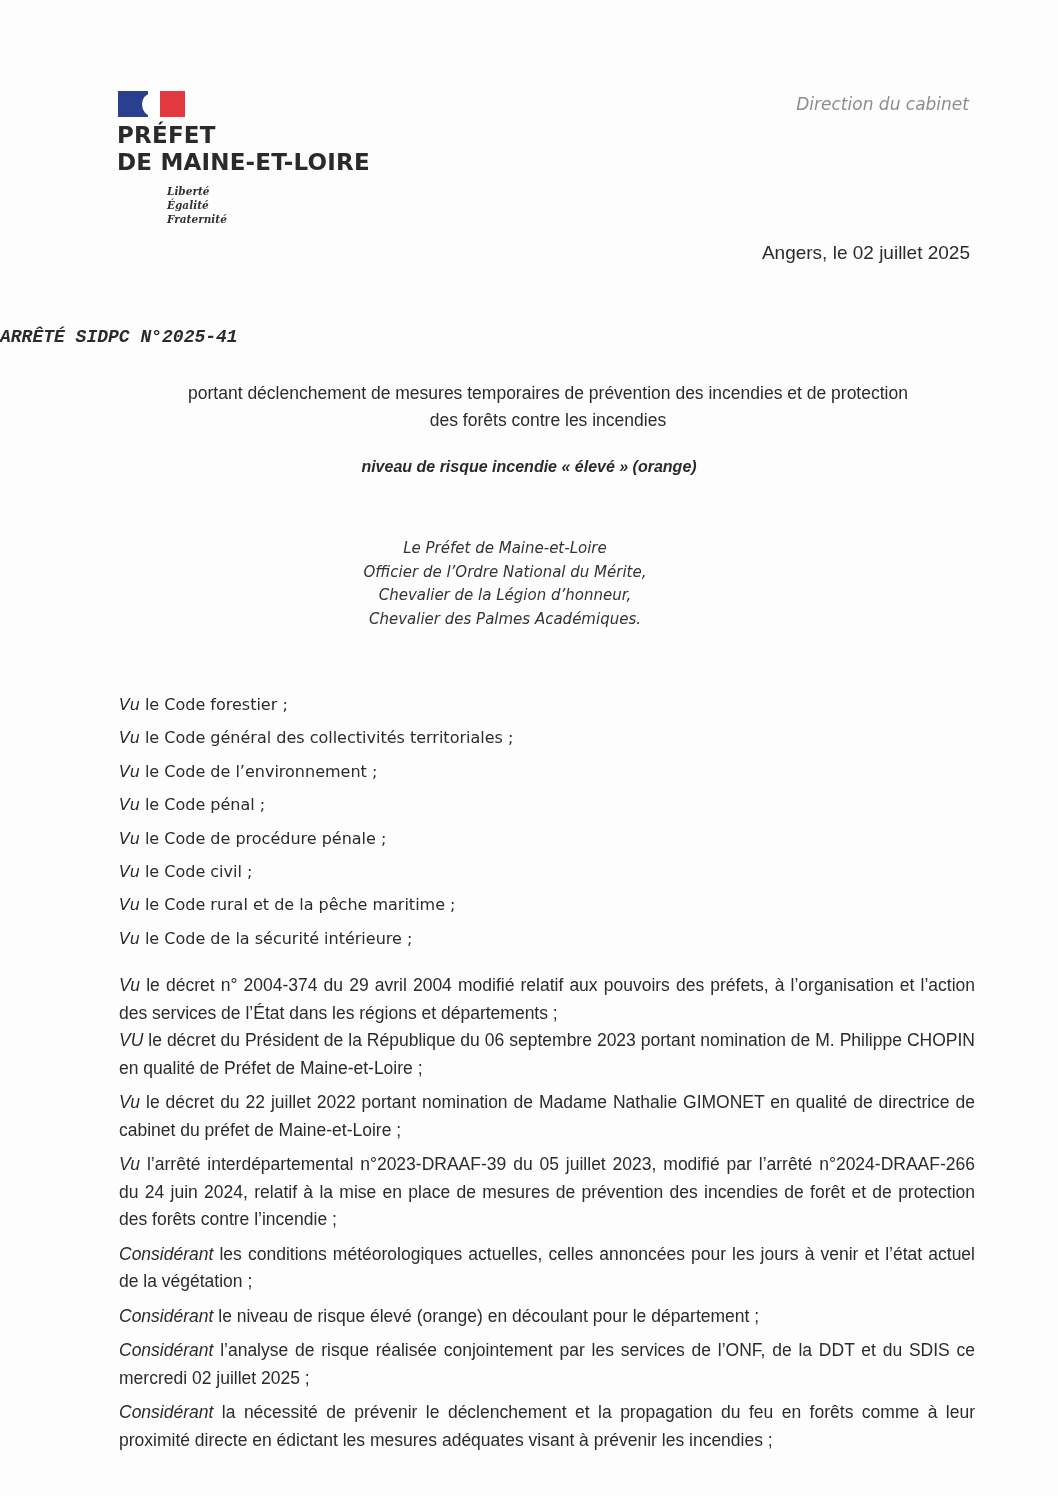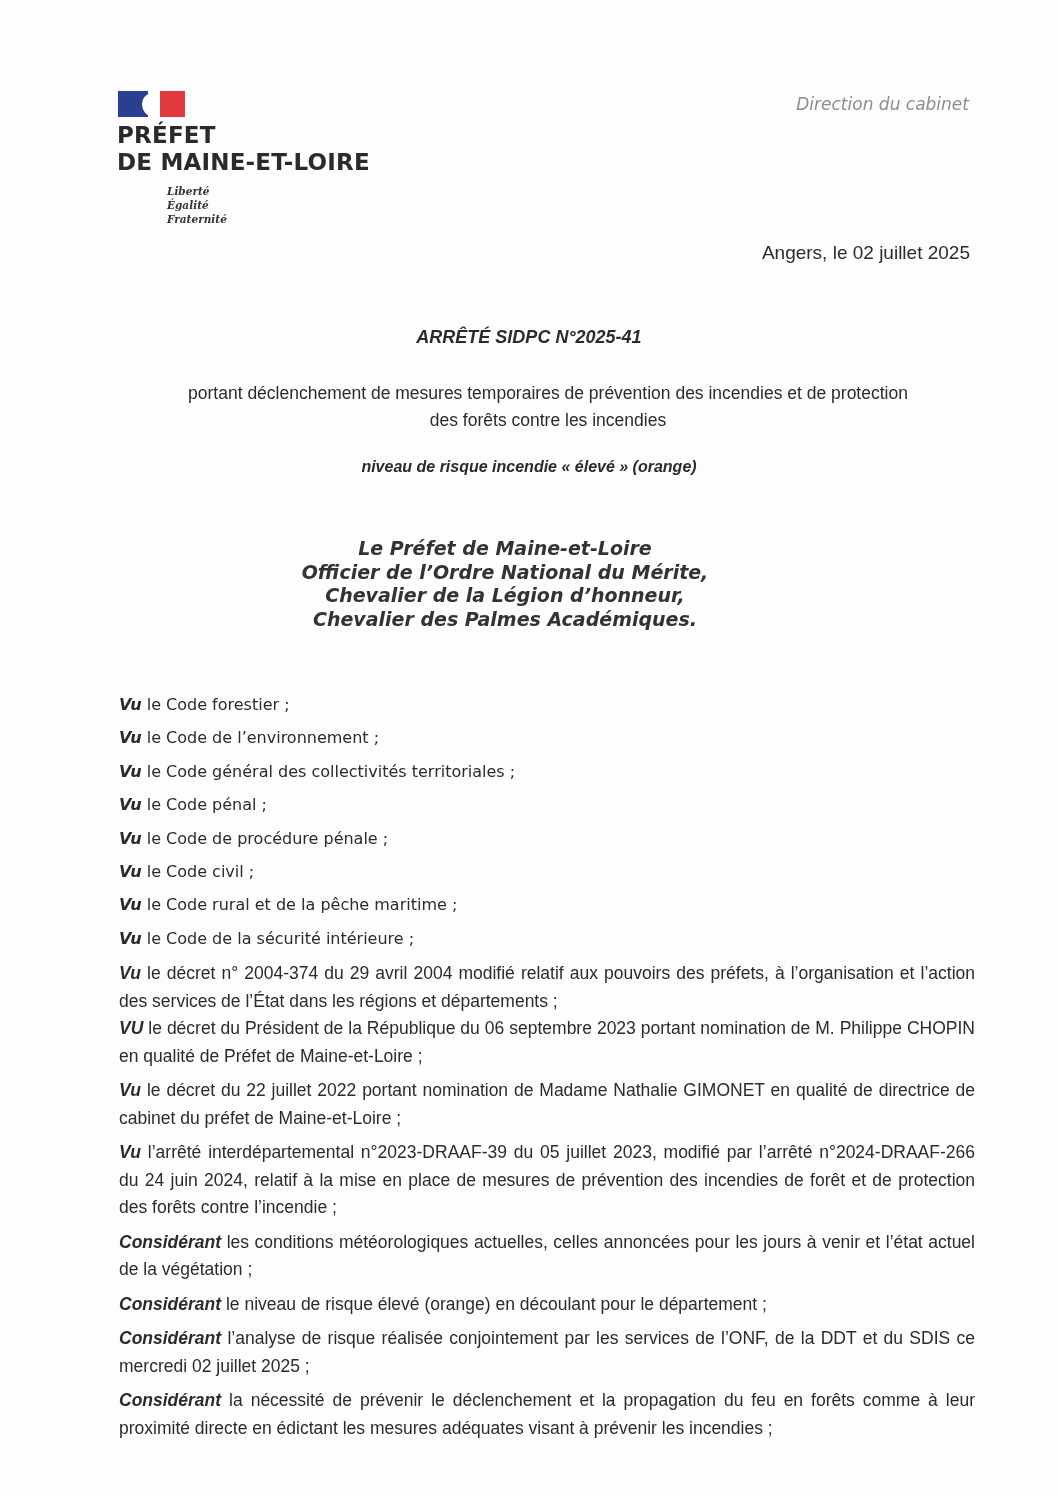--- a/index.html
+++ b/index.html
@@ -12,31 +12,31 @@
     .marianne .white { position: absolute; left: 30px; top: 0; width: 12px; height: 26px; background: #ffffff; }
     .marianne .red { position: absolute; left: 42px; top: 0; width: 25px; height: 26px; background: #e2393f; }
     .marianne .head { position: absolute; left: 24px; top: 3px; width: 18px; height: 22px; background: #ffffff; border-radius: 50% 40% 40% 60%; }
 
     .org-name { position: absolute; left: 117px; top: 122px; font-family: "DejaVu Sans", sans-serif; font-weight: bold; font-size: 23px; line-height: 27px; color: #2a2a2a; letter-spacing: 0.2px; }
     .motto { position: absolute; left: 119px; top: 184px; font-family: "DejaVu Serif", serif; font-style: italic; font-weight: bold; font-size: 10.5px; line-height: 14px; color: #333; margin-left: 48px; }
 
     .direction { position: absolute; right: 89px; top: 94px; font-family: "DejaVu Sans", sans-serif; font-style: italic; font-size: 17px; color: #8d8d8d; }
     .date-line { position: absolute; right: 88px; top: 242px; font-family: "Liberation Sans", sans-serif; font-size: 19px; color: #2b2b2b; }
 
-    .title { position: absolute; left: 0; width: 1058px; top: 327px; text-align: center; font-family: Liberation Sans, sans-serif; font-style: italic; font-weight: bold; font-size: 18px; color: #2b2b2b; }
+    .title { position: absolute; left: 0; width: 1058px; top: 327px; font-family: Liberation Mono, monospace; font-style: italic; font-weight: bold; font-size: 18px; color: #2b2b2b; }
     .subtitle { position: absolute; left: 100px; width: 896px; top: 380px; text-align: center; font-family: "Liberation Sans", sans-serif; font-size: 17.5px; line-height: 27px; color: #2b2b2b; }
     .risk { position: absolute; left: 0; width: 1058px; top: 458px; text-align: center; font-family: "Liberation Sans", sans-serif; font-style: italic; font-weight: bold; font-size: 16px; color: #2b2b2b; }
 
-    .prefect-block { position: absolute; left: 0; width: 1010px; top: 537px; text-align: center; font-family: "DejaVu Sans", sans-serif; font-style: italic; font-weight: bold; font-size: 19px; line-height: 23.5px; color: #333; }
+    .prefect-block { position: absolute; left: 0; width: 1010px; top: 537px; text-align: center; font-family: "DejaVu Sans", sans-serif; font-style: italic; font-weight: normal; font-size: 15px; line-height: 23.5px; color: #333; }
 
     .body { position: absolute; left: 119px; width: 856px; top: 693px; font-size: 16px; color: #2b2b2b; }
     .vu-line { font-family: "DejaVu Sans", sans-serif; font-size: 16px; height: 33.4px; line-height: 24px; white-space: nowrap; }
     .para { font-family: "Liberation Sans", sans-serif; font-size: 17.5px; line-height: 27.5px; text-align: justify; text-align-last: left; }
-    .kw { font-weight: bold; font-style: italic; }
-    .gap-s { margin-bottom: 0px; }
+    .kw { font-weight: normal; font-style: italic; }
+    .gap-s { margin-bottom: 0px; margin-top: 12px; }
     .gap-m { margin-bottom: 7px; }
   </style>
 </head>
 <body>
 
 <div class="page">
 
   <div class="marianne">
     <div class="blue"></div>
     <div class="white"></div>
@@ -67,22 +67,22 @@
 
   <div class="prefect-block">
     <div>Le Préfet de Maine-et-Loire</div>
     <div>Officier de l’Ordre National du Mérite,</div>
     <div>Chevalier de la Légion d’honneur,</div>
     <div>Chevalier des Palmes Académiques.</div>
   </div>
 
   <div class="body">
     <div class="vu-line"><span class="kw">Vu</span><span> le Code forestier ;</span></div>
+    <div class="vu-line"><span class="kw">Vu</span><span> le Code général des collectivités territoriales ;</span></div>
     <div class="vu-line"><span class="kw">Vu</span><span> le Code de l’environnement ;</span></div>
-    <div class="vu-line"><span class="kw">Vu</span><span> le Code général des collectivités territoriales ;</span></div>
     <div class="vu-line"><span class="kw">Vu</span><span> le Code pénal ;</span></div>
     <div class="vu-line"><span class="kw">Vu</span><span> le Code de procédure pénale ;</span></div>
     <div class="vu-line"><span class="kw">Vu</span><span> le Code civil ;</span></div>
     <div class="vu-line"><span class="kw">Vu</span><span> le Code rural et de la pêche maritime ;</span></div>
     <div class="vu-line"><span class="kw">Vu</span><span> le Code de la sécurité intérieure ;</span></div>
 
     <div class="para gap-s"><span class="kw">Vu</span><span> le décret n° 2004-374 du 29 avril 2004 modifié relatif aux pouvoirs des préfets, à l’organisation et l’action des services de l’État dans les régions et départements ;</span></div>
     <div class="para gap-m"><span class="kw">VU</span><span> le décret du Président de la République du 06 septembre 2023 portant nomination de M. Philippe CHOPIN en qualité de Préfet de Maine-et-Loire ;</span></div>
     <div class="para gap-m"><span class="kw">Vu</span><span> le décret du 22 juillet 2022 portant nomination de Madame Nathalie GIMONET en qualité de directrice de cabinet du préfet de Maine-et-Loire ;</span></div>
     <div class="para gap-m"><span class="kw">Vu</span><span> l’arrêté interdépartemental n°2023-DRAAF-39 du 05 juillet 2023, modifié par l’arrêté n°2024-DRAAF-266 du 24 juin 2024, relatif à la mise en place de mesures de prévention des incendies de forêt et de protection des forêts contre l’incendie ;</span></div>

